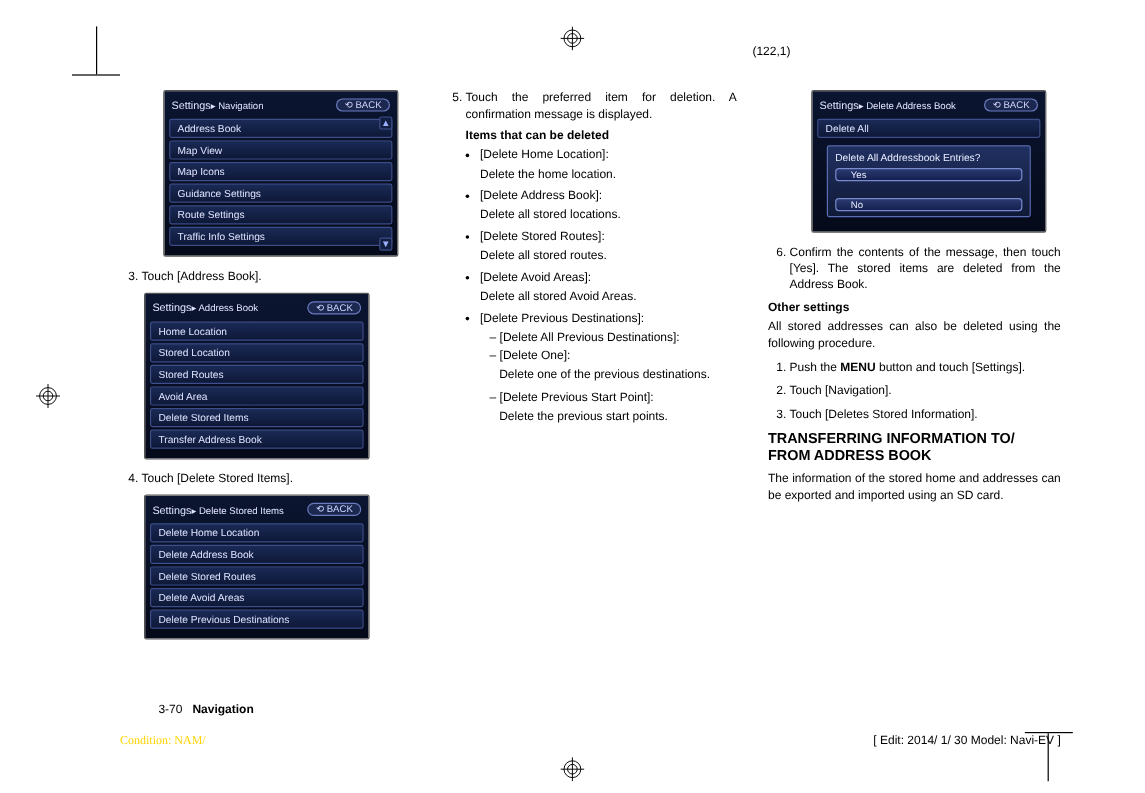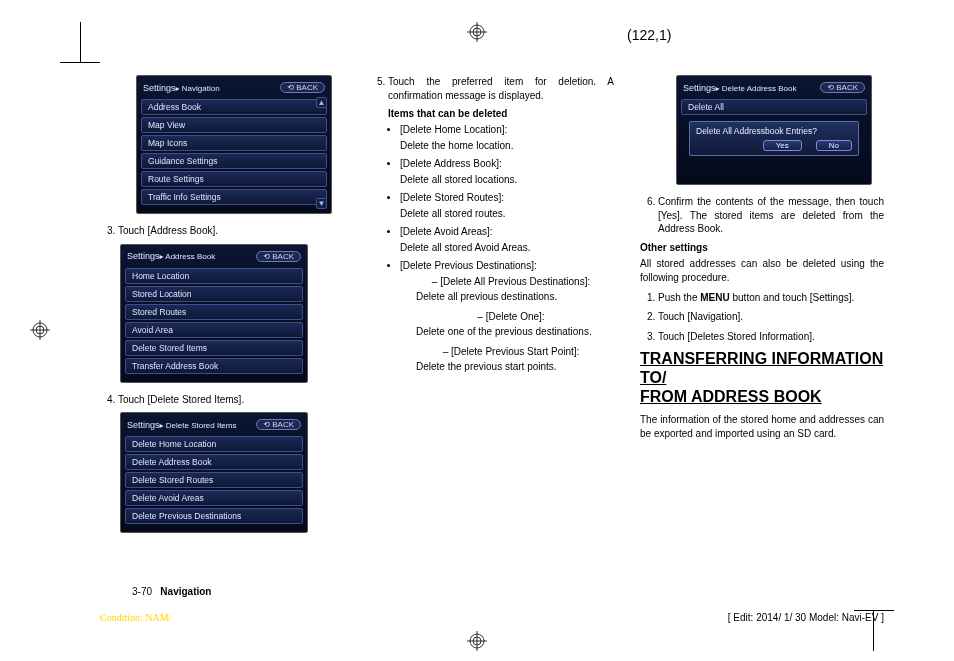--- a/index.html
+++ b/index.html
@@ -16,21 +16,21 @@
   
   .crop-tl-v { position: absolute; left: 80px; top: 22px; width: 1px; height: 40px; background: #000; }
   .crop-tl-h { position: absolute; left: 60px; top: 62px; width: 40px; height: 1px; background: #000; }
   .crop-br-v { position: absolute; right: 80px; bottom: 10px; width: 1px; height: 40px; background: #000; }
   .crop-br-h { position: absolute; right: 60px; bottom: 50px; width: 40px; height: 1px; background: #000; }
   .reg-mark { position:absolute; width:20px; height:20px; }
   .reg-mark svg { width:20px; height:20px; display:block; }
   .reg-top { left: 467px; top: 22px; }
   .reg-left { left: 30px; top: 320px; }
   .reg-bottom { left: 467px; bottom: 10px; }
-  .page-coord { position:absolute; top: 27px; left: 50%; transform:translateX(150px); font-size:14px; }
+  .page-coord { position:absolute; top: 38px; left: 50%; transform:translateX(150px); font-size:10px; }
 
   
   .page {
     position: absolute;
     left: 100px; top: 75px; right: 70px; bottom: 60px;
   }
   .cols {
     display: flex;
     gap: 26px;
   }
@@ -77,40 +77,40 @@
   .device-wrap { position:relative; }
   .device-wide { width: 220px; margin-left:auto; margin-right:auto;padding-left:24px; }
   .device-narrow { width: 188px; margin-left: 20px; }
   
   .dev-dialog {
     margin:6px 8px; border:1px solid #5a6db5; border-radius:2px;
     background: linear-gradient(#203060,#101a38);
     padding:4px 6px;
   }
   .dev-dialog .msg { color:#e8ecff; font-size:8.5px; margin-bottom:4px; }
-  .dev-dialog .btns { display:flex; justify-content:flex-end; gap:14px; }
+  .dev-dialog .btns { display:flex; justify-content:flex-start; gap:14px;flex-direction:column; }
   .dev-dialog .btn {
     border:1px solid #7a8bd0; border-radius:3px;
     padding:0 12px; font-size:8px; color:#e8ecff;
     background:linear-gradient(#2a3a70,#142050);
   }
 
   
   ol.body { list-style: decimal; padding-left: 18px; }
   ol.body > li { margin-bottom: 6px; text-align: justify; line-height:1.35; }
   .subhead { font-weight: bold; margin: 4px 0 4px 18px; }
   ul.bullets { list-style: disc; padding-left: 30px; }
   ul.bullets > li { margin-bottom: 2px; line-height:1.35; }
   .sub-desc { margin: 1px 0 5px 30px; line-height:1.35; }
-  ul.dashes { list-style:none; padding-left: 38px; text-align: center; }
+  ul.dashes { list-style:none; padding-left: 38px; }
   ul.dashes > li::before { content:"– "; }
   ul.dashes > li { margin-bottom:2px; line-height:1.35; }
   .dash-desc { margin:1px 0 6px 46px; line-height:1.35; text-align:justify; }
 
-  .h2 { font-weight:bold; font-size:16px; margin:0 0 6px 0; line-height:1.2;text-decoration:underline; }
+  .h2 { font-weight:bold; font-size:12px; margin:0 0 6px 0; line-height:1.2; }
   .para { text-align: justify; line-height:1.4; margin-bottom:6px; }
   .subhead-left { font-weight:bold; margin:6px 0 4px 0; }
 
   
   .footer-left { position:absolute; left:0; bottom:4px; font-size:10px;margin-left:32px; }
   .footer-left b { font-weight:bold; }
   .condition { position:absolute; left:0; bottom:-22px; color:#ffd400; font-size:10px;font-family:Liberation Serif, serif; }
   .edit-stamp { position:absolute; right:0; bottom:-22px; font-size:10px; }
 </style>
 </head>
@@ -230,21 +230,20 @@
           <li>[Delete Avoid Areas]:</li>
         </ul>
       <div class="sub-desc">Delete all stored Avoid Areas.</div>
       <ul class="bullets">
           <li>[Delete Previous Destinations]:</li>
         </ul>
 
       <ul class="dashes">
           <li>[Delete All Previous Destinations]:</li>
         </ul>
-      <div class="dash-desc">Delete all previous destinations.</div>
       <ul class="dashes">
           <li>[Delete One]:</li>
         </ul>
       <div class="dash-desc">Delete one of the previous destinations.</div>
       <ul class="dashes">
           <li>[Delete Previous Start Point]:</li>
         </ul>
       <div class="dash-desc">Delete the previous start points.</div>
     </div>
 

